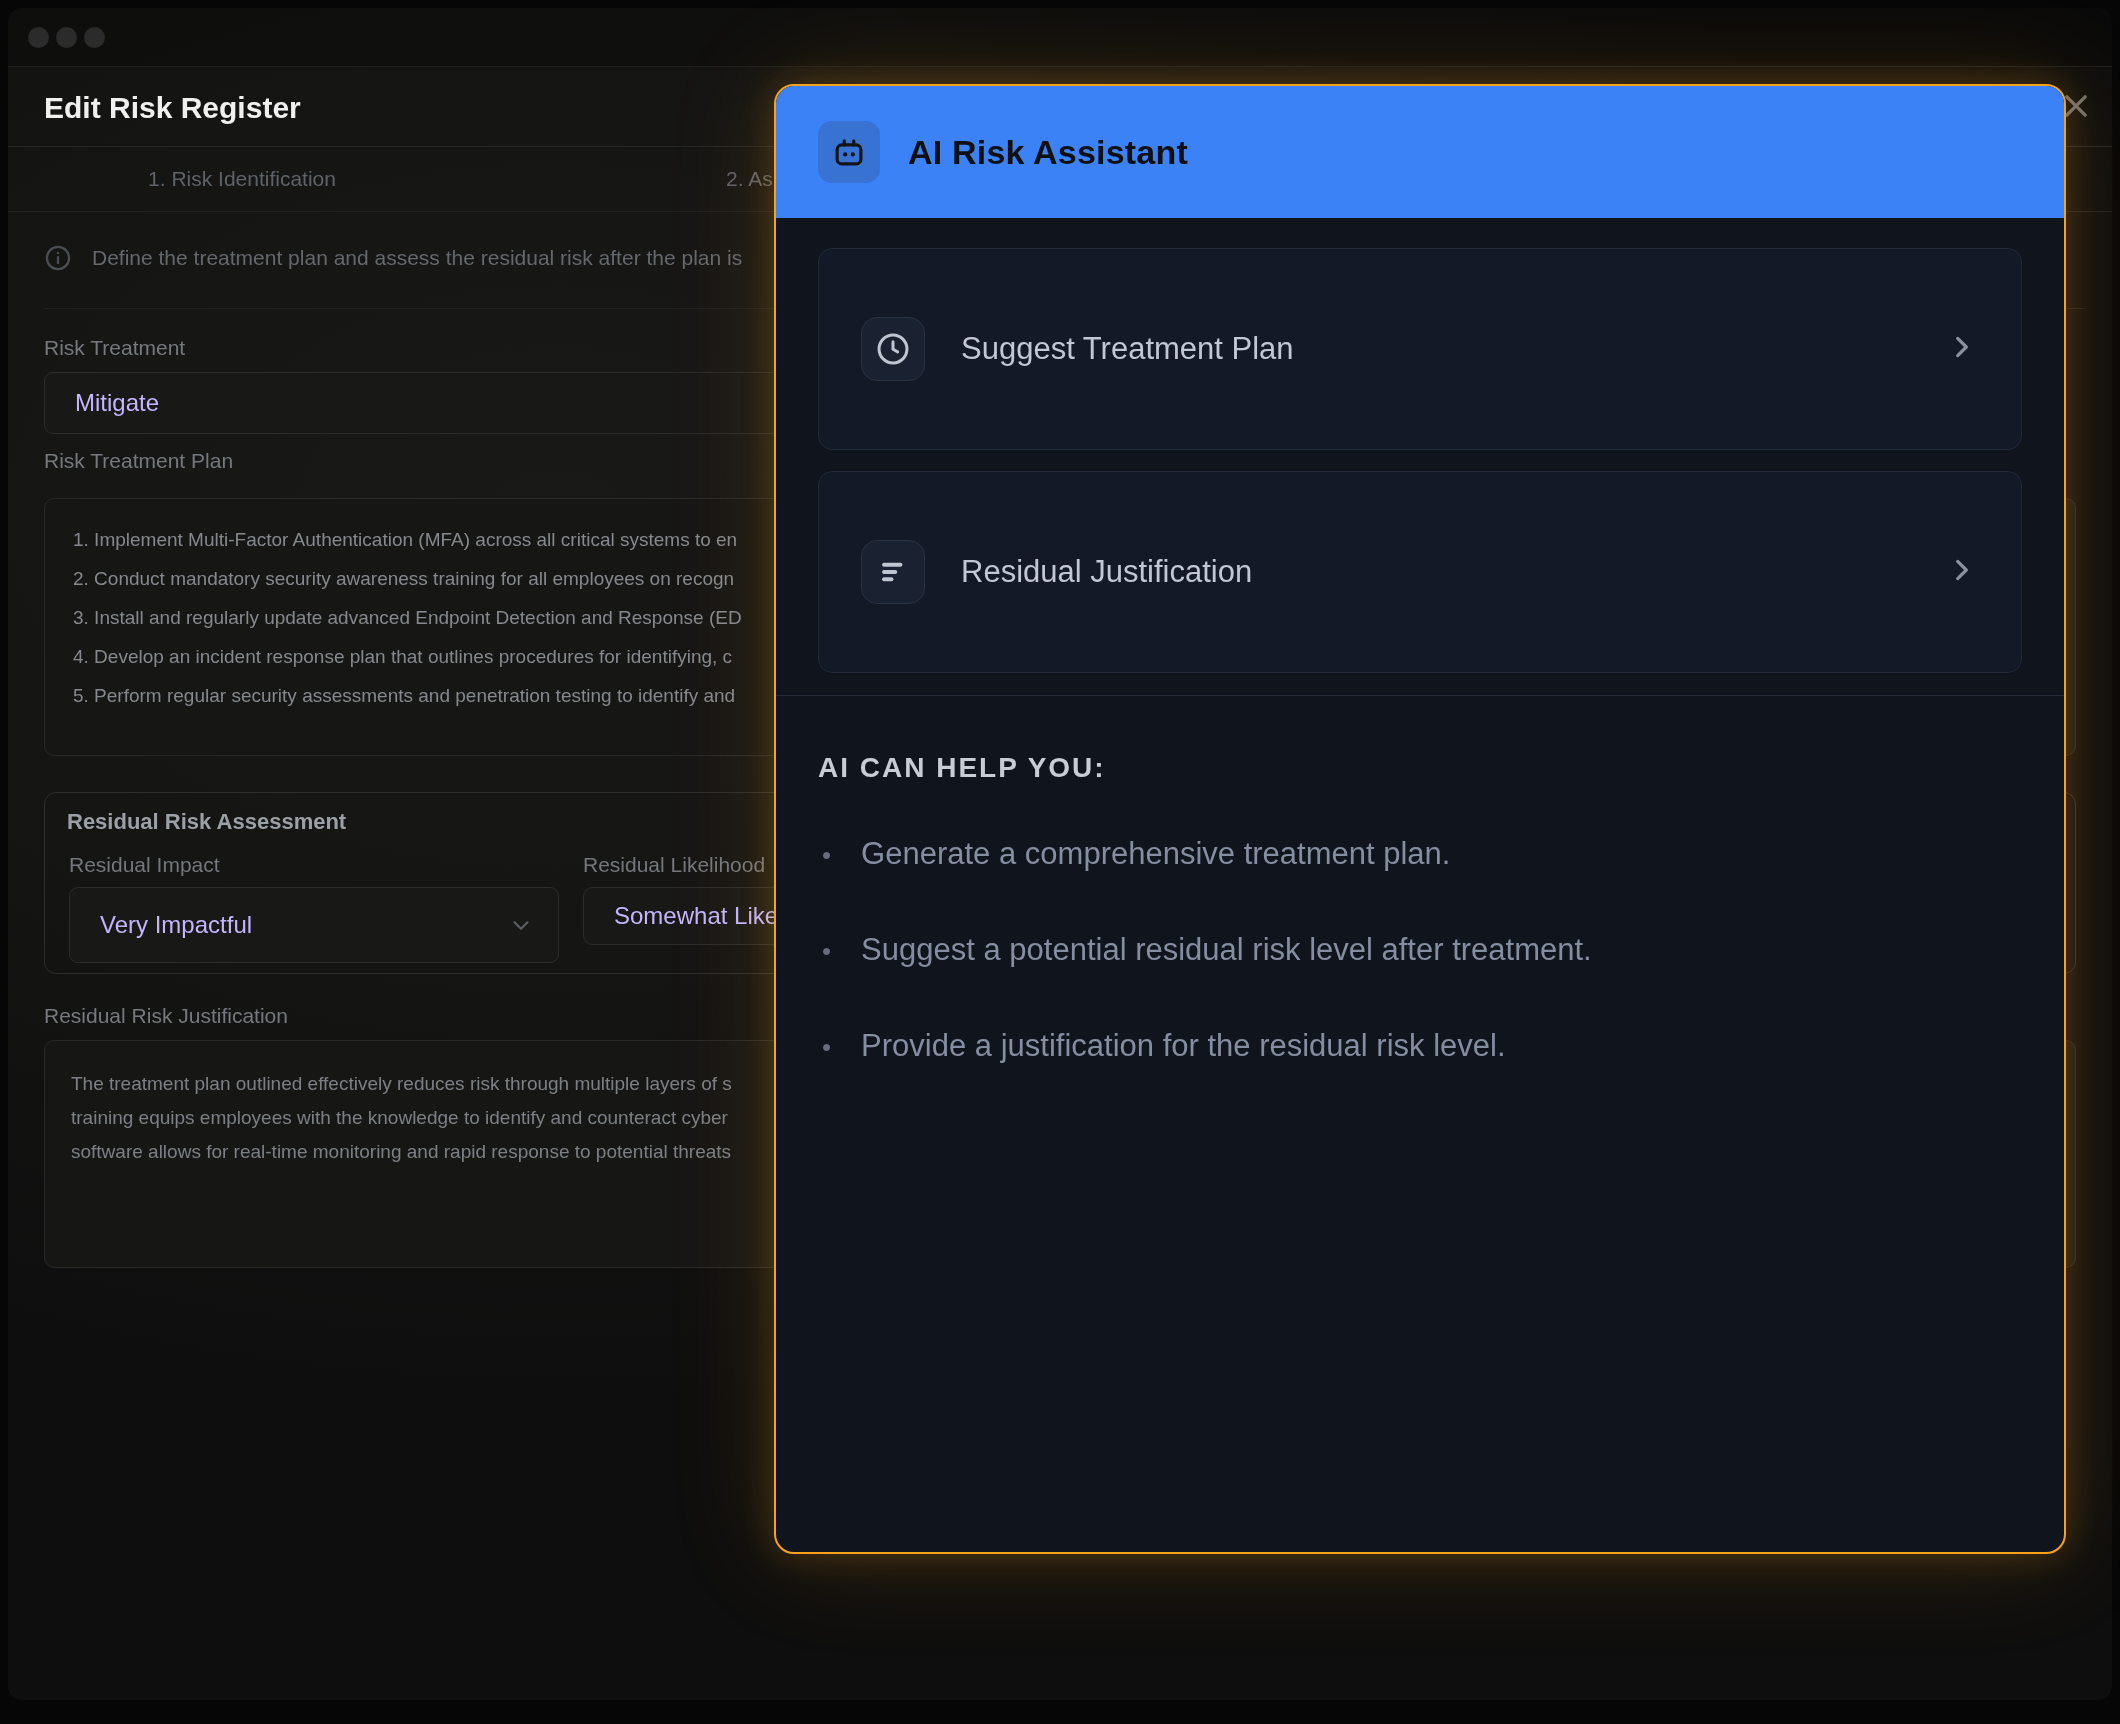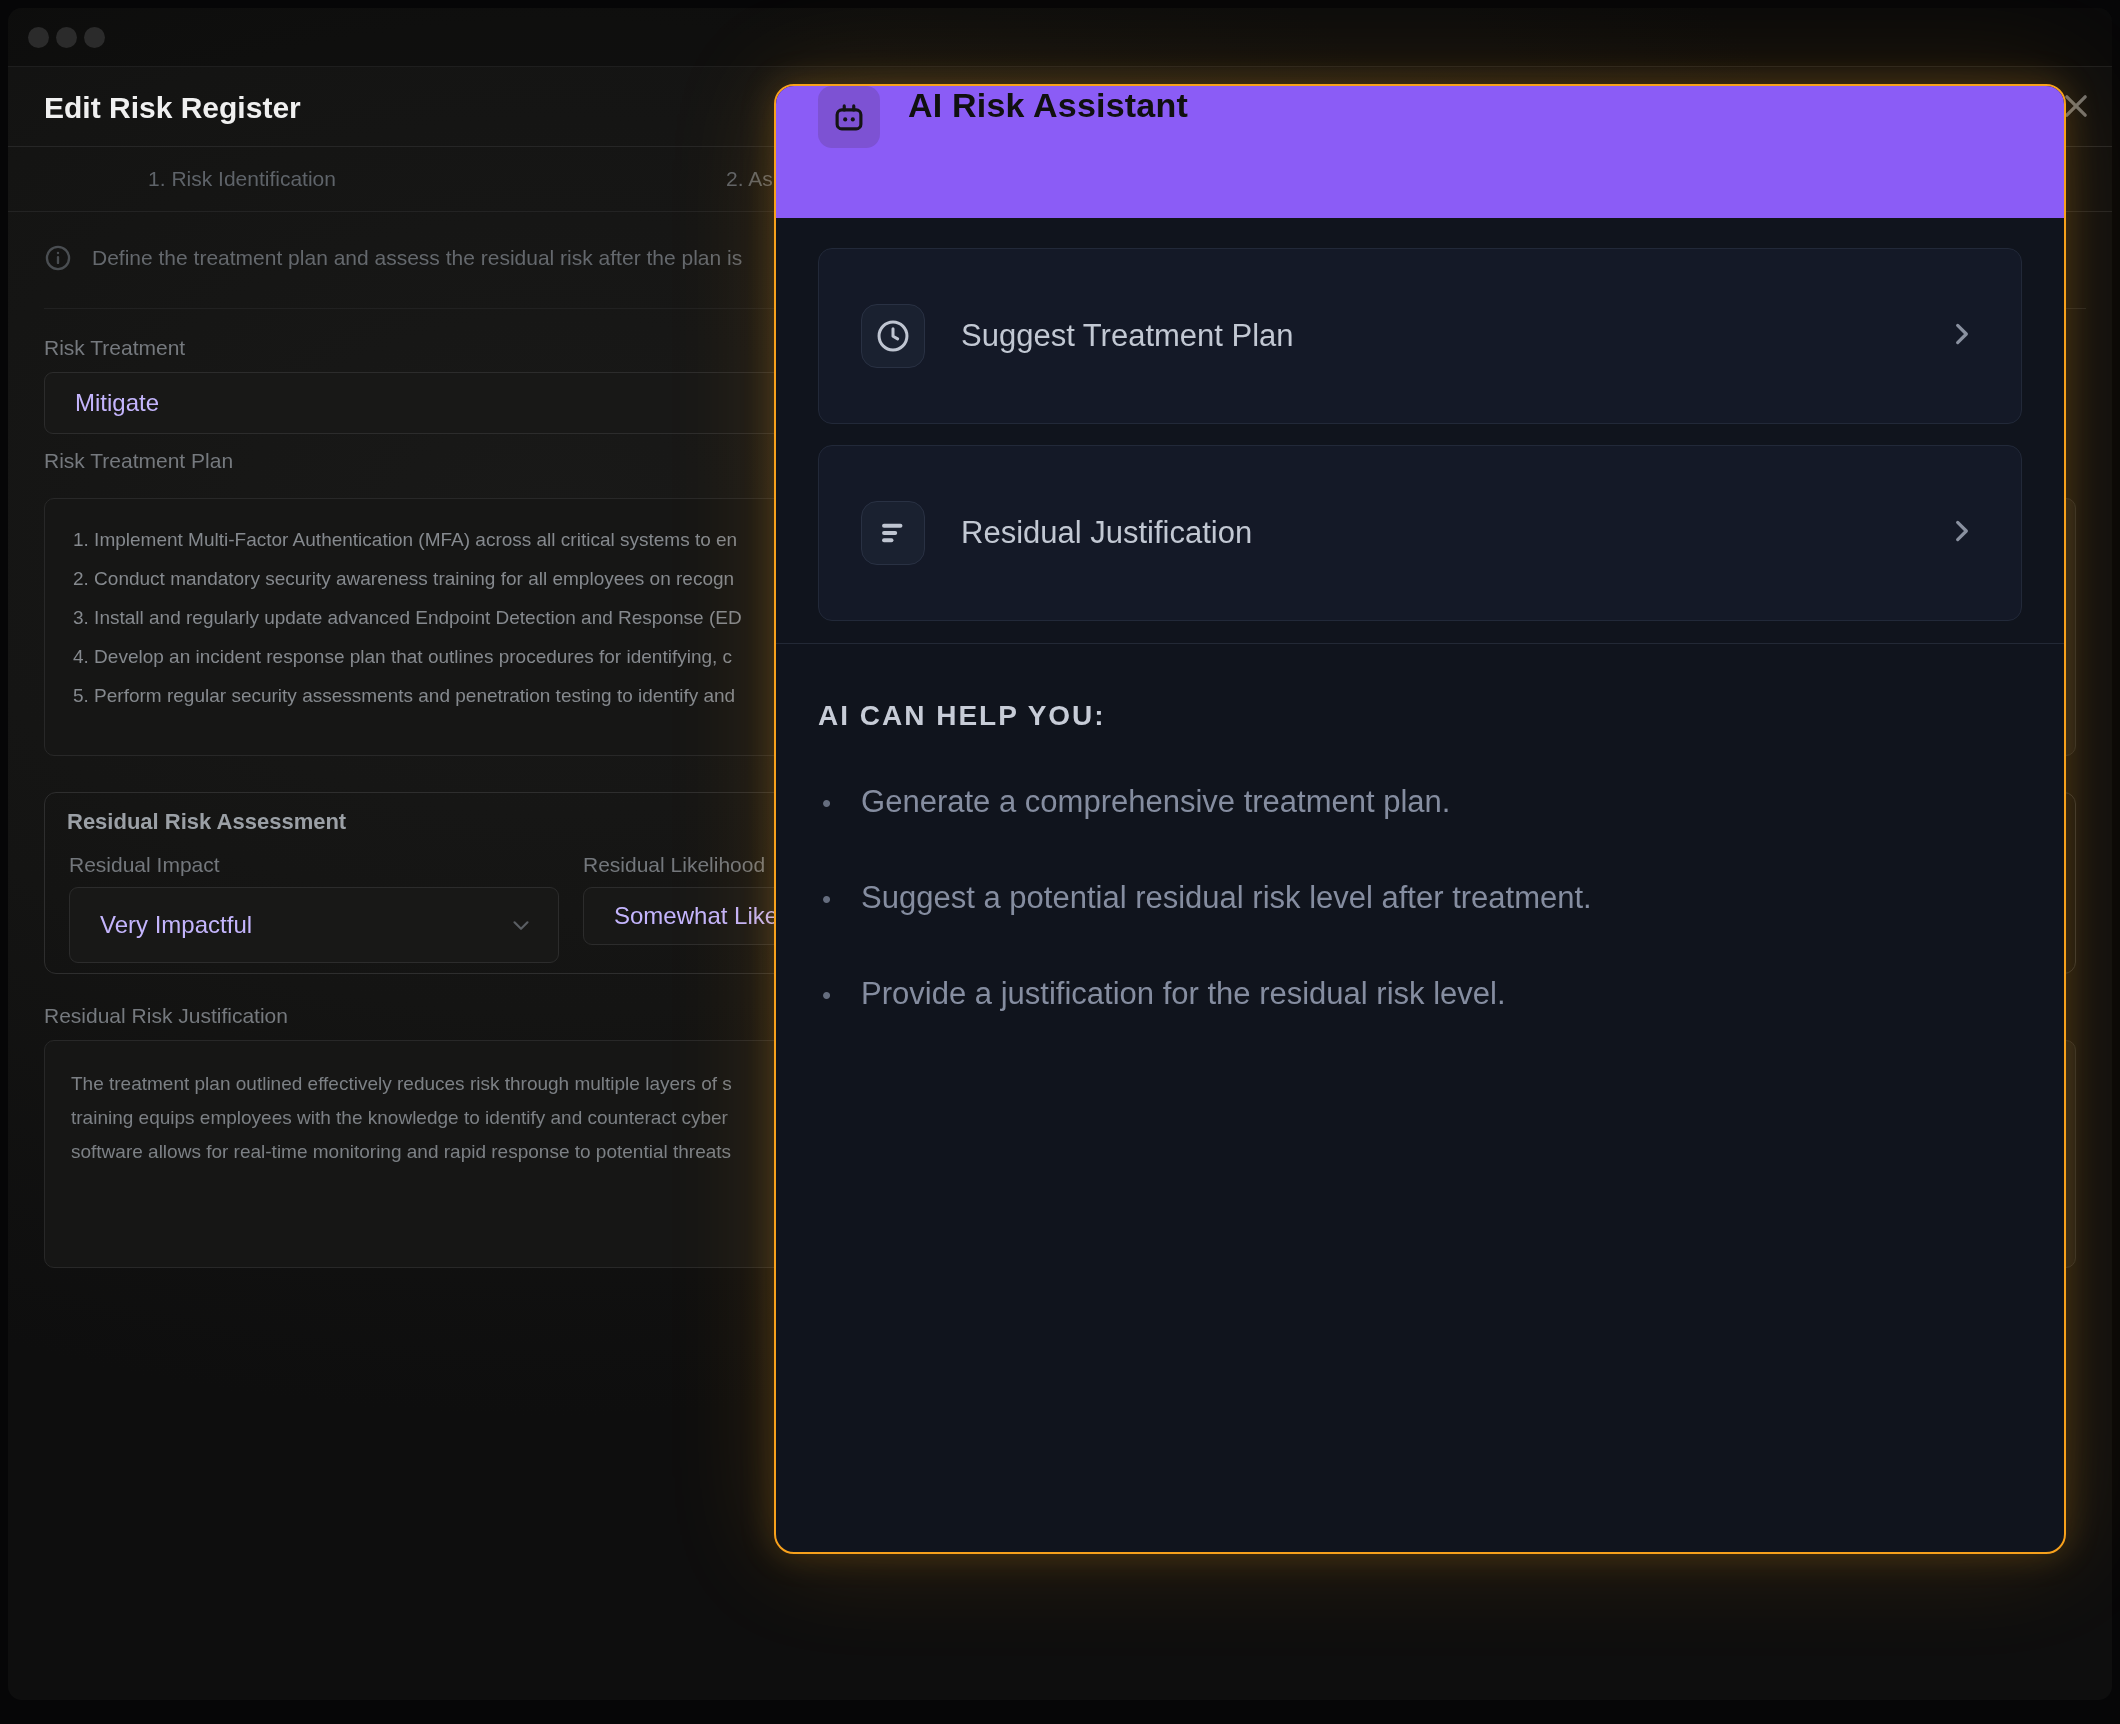--- a/index.html
+++ b/index.html
@@ -60,28 +60,28 @@
               padding:26px 24px 0 26px; overflow:hidden; }
   .just-box .jl { font-size:19px; line-height:34px; color:#7c8085; white-space:nowrap; }
 
   .close-x { position:absolute; top:78px; left:2048px; width:44px; height:44px; cursor:pointer; }
   .close-x svg { width:40px; height:40px; stroke:#707070; }
 
   
   .modal { position:absolute; left:774px; top:84px; width:1292px; height:1470px; z-index:20;
            background:#10141d; border:2px solid #f7a11c; border-radius:20px; overflow:hidden;
            box-shadow:0 0 110px rgba(248,164,28,0.16), 0 0 34px rgba(248,164,28,0.22); }
-  .m-header { height:132px; background:#8b5cf6; display:flex; padding:0 42px; }
+  .m-header { height:132px; background:#3b82f6; display:flex; align-items:center; padding:0 42px; }
   .m-bot-tile { width:62px; height:62px; border-radius:14px; background:rgba(40,22,0,0.14);
                 display:flex; align-items:center; justify-content:center; }
   .m-bot-tile svg { width:38px; height:38px; stroke:#141414; }
   .m-title { margin-left:28px; font-size:34px; font-weight:800; color:#101010; letter-spacing:0.2px; }
   .m-body { padding:30px 42px 0 42px; }
 
-  .action-card { height:176px; margin-bottom:21px; border-radius:14px; background:#141927;
+  .action-card { height:202px; margin-bottom:21px; border-radius:14px; background:#141927;
                  border:1px solid #222939; display:flex; align-items:center; padding:0 44px 0 42px;
                  cursor:pointer; }
   .a-tile { width:64px; height:64px; border-radius:16px; background:#1a2130; border:1px solid #293143;
             display:flex; align-items:center; justify-content:center; flex:0 0 auto; }
   .a-tile svg { width:36px; height:36px; stroke:#bfc5d1; }
   .a-label { margin-left:36px; font-size:31px; color:#c2c8d3; }
   .a-chev { margin-left:auto; } .a-chev svg { width:32px; height:32px; stroke:#8a91a0; }
 
   .m-divider { margin:22px -42px 0 -42px; border-top:1px solid #232936; }
   .m-help { margin-top:56px; }

